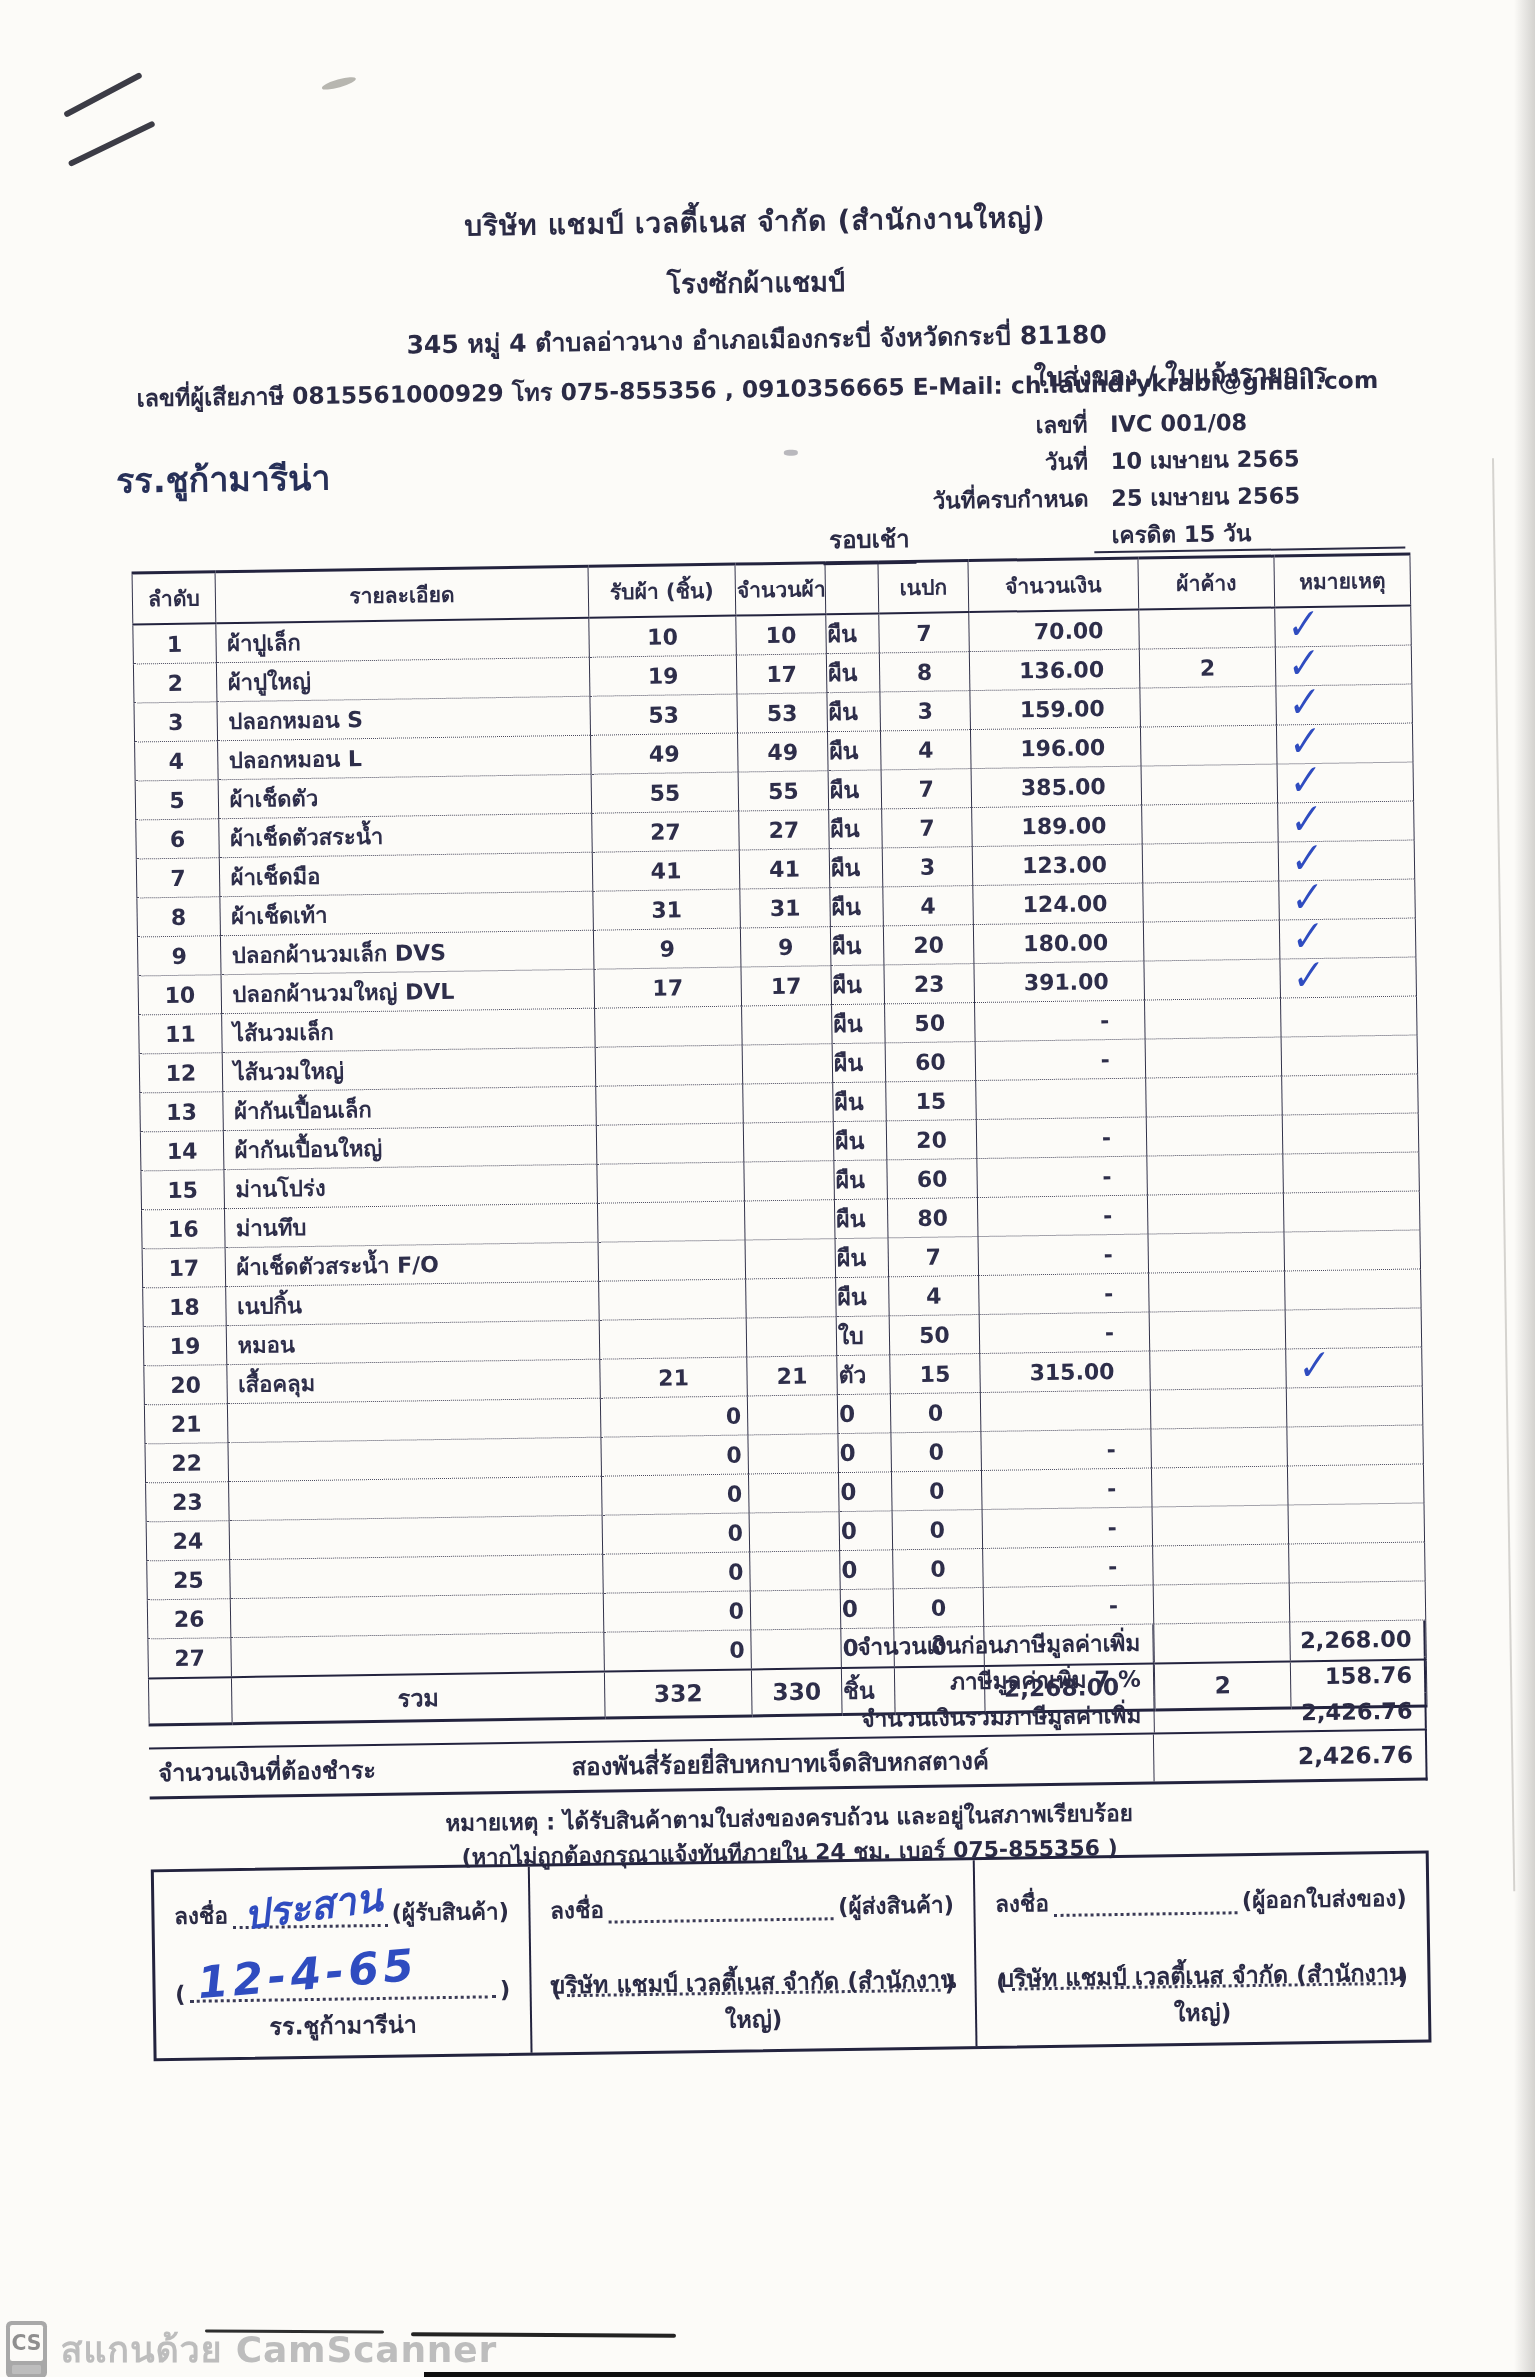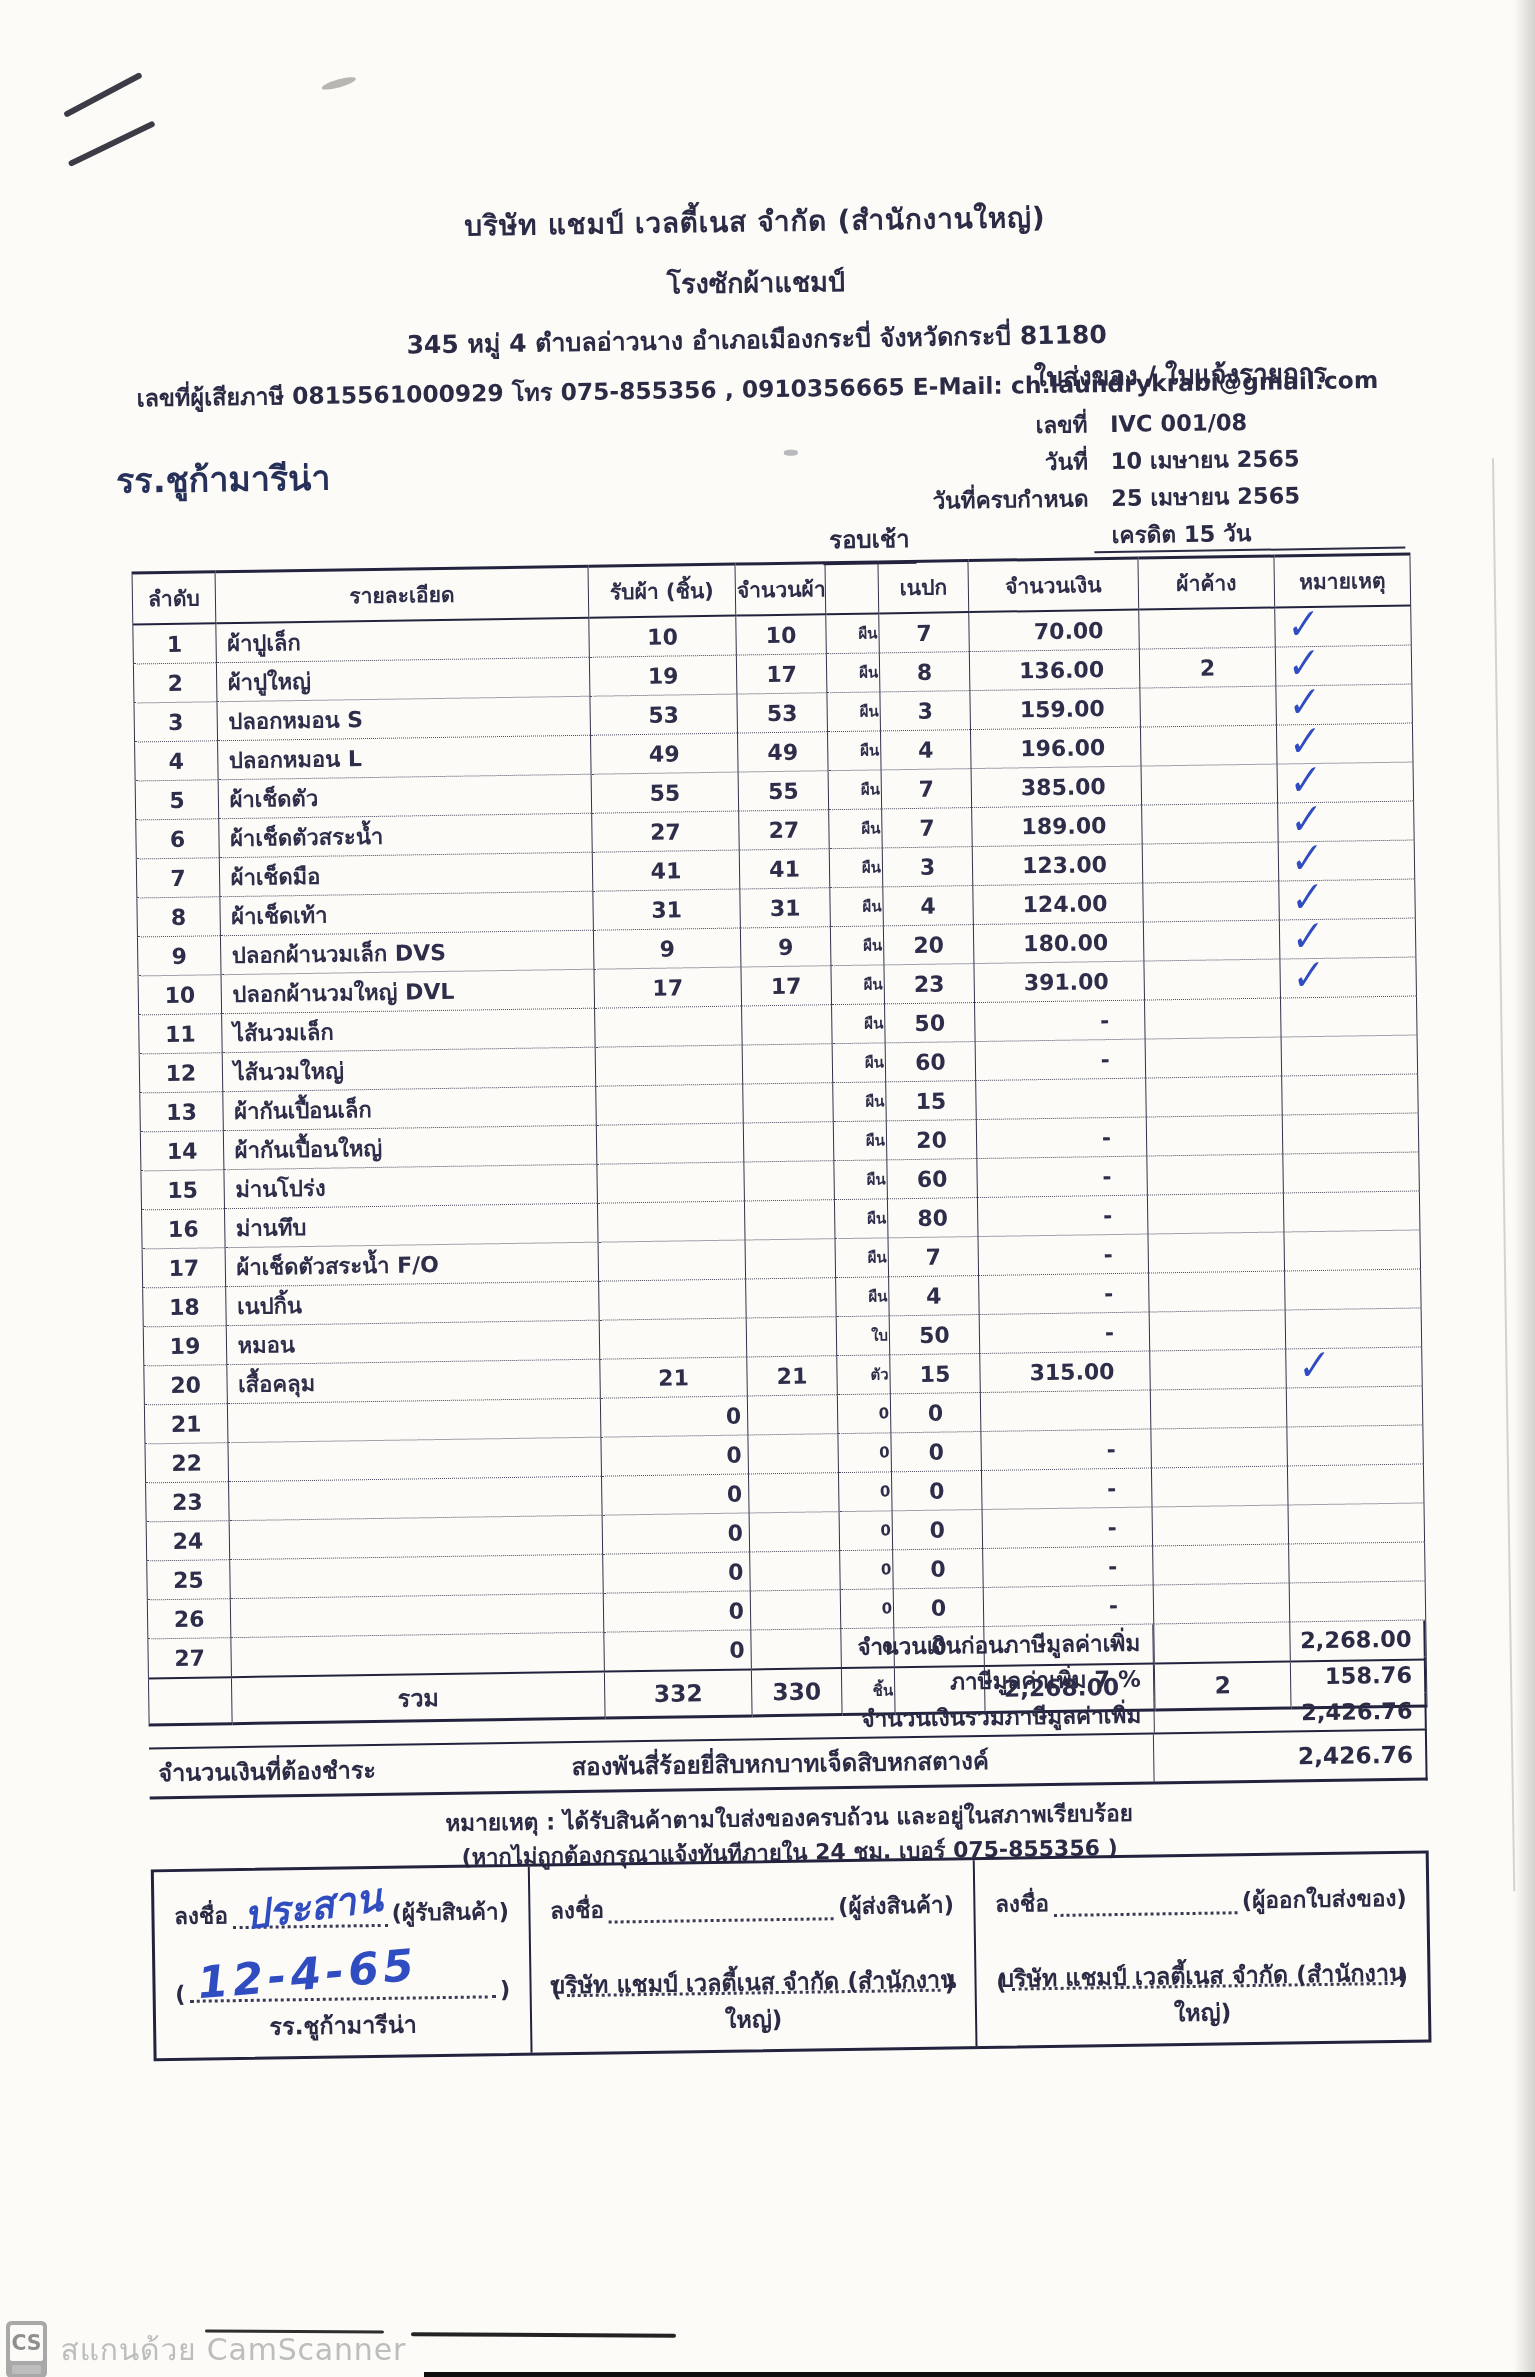--- a/index.html
+++ b/index.html
@@ -26,21 +26,21 @@
   #invtable{position:absolute;top:561px;left:139px;width:1278px;border-collapse:collapse;table-layout:fixed;
             font-size:22px;font-weight:bold;color:#2e2e4a;}
   #invtable th,#invtable td{border-left:1.5px solid #32324a;border-right:1.5px solid #32324a;overflow:hidden;white-space:nowrap;}
   #invtable thead th{border-top:3px solid #23233e;border-bottom:2.3px solid #23233e;height:47px;font-size:21px;}
   #invtable tbody td{height:36px;border-bottom:1.5px dotted #4a4a5e;}
   #invtable tbody tr:first-child td{border-top:1.5px solid #55556a;}
   #invtable tfoot td{border-top:2.3px solid #23233e;border-bottom:3px solid #23233e;height:42px;font-size:23.4px;}
   #invtable .c-no{text-align:center;}
   #invtable .c-desc{text-align:left;padding-left:10.6px;}
   #invtable .c-num{text-align:center;}
-  #invtable .c-unit{text-align:right;font-size:15px;}
+  #invtable .c-unit{text-align:left;font-size:23px;}
   #invtable .c-amount{text-align:right;padding-right:35px;}
   #invtable .c-remark{position:relative;}
   #invtable td.zr{text-align:right;padding-right:6px;}
   .check{position:absolute;left:12px;top:-6px;font-size:38px;color:#2f4cc0;
          transform:rotate(-10deg) skewX(-14deg);font-weight:bold;}
   
   #summary{top:1629px;left:139px;width:1278px;font-weight:bold;font-size:22.6px;}
   .sumrow{display:flex;height:36px;align-items:center;border-right:2.3px solid #23233e;}
   .sumrow .slabel{width:995px;text-align:right;padding-right:12px;}
   .sumrow .sval{width:259px;text-align:right;padding-right:12px;border-left:1.5px solid #32324a;
@@ -76,21 +76,21 @@
               background:linear-gradient(to right,rgba(0,0,0,0),rgba(90,88,84,.25));}
   #bottom-mark-a{position:absolute;left:205px;top:2330px;width:179px;height:3px;background:#2e2e2e;border-radius:2.3px;transform:rotate(.4deg);}
   #bottom-mark-b{position:absolute;left:411px;top:2333px;width:265px;height:3.8px;background:#232323;border-radius:2.3px;transform:rotate(.3deg);}
   #bottom-bar{position:absolute;left:424px;top:2372px;width:1111px;height:5.3px;background:#0e0e0e;}
   
   #cam{position:absolute;left:6px;top:2321px;display:flex;align-items:center;}
   #cam-icon{position:relative;width:41px;height:57px;background:#a8a8a8;border-radius:5.3px;}
   #cam-icon .scr{position:absolute;left:3.8px;top:3.8px;right:3.8px;height:36px;background:#fcfbf8;border-radius:2.3px;
                  display:flex;align-items:center;justify-content:center;font-size:20.4px;font-weight:bold;color:#8f8f8f;}
   #cam-icon .base{position:absolute;left:6px;bottom:3.8px;right:6px;height:9px;background:#bdbdbd;border-radius:1.5px;}
-  #cam-text{margin-left:13.6px;font-size:30px;color:#bdbdbd;letter-spacing:0.8px;}
+  #cam-text{margin-left:13.6px;font-size:36px;color:#bdbdbd;letter-spacing:0.8px;font-weight:bold;}
 </style>
 </head>
 <body>
 
 <div id="canvas">
 
   <div id="doc">
 
     <div id="stroke1" class="pen-stroke"></div>
     <div id="stroke2" class="pen-stroke"></div>

